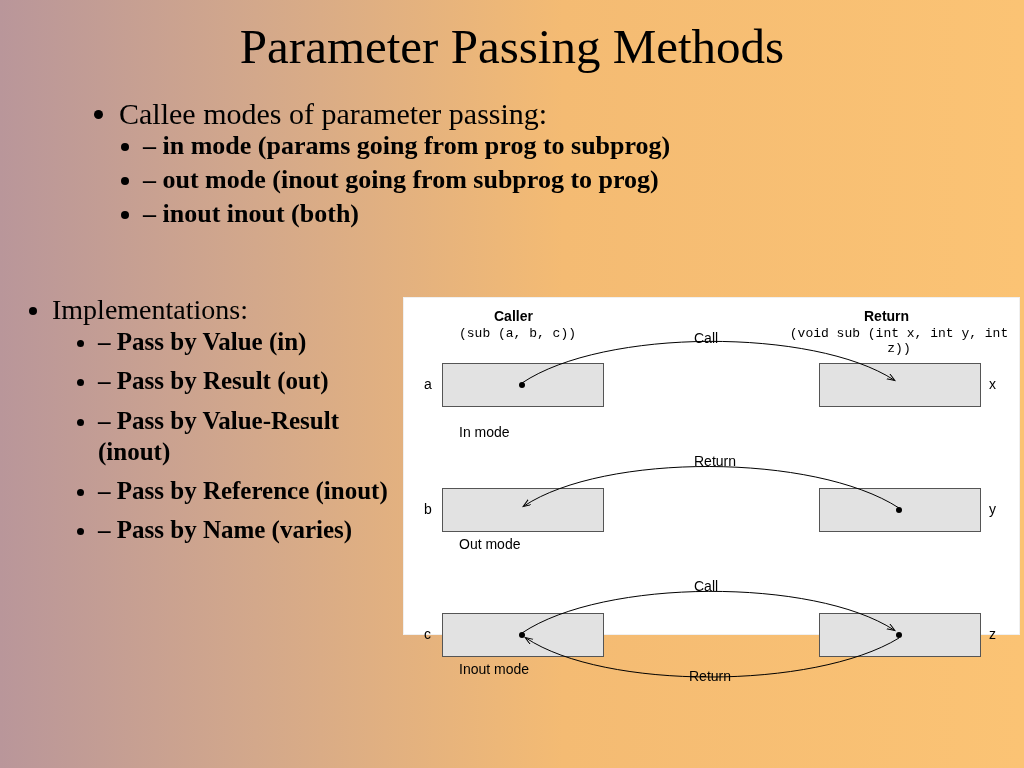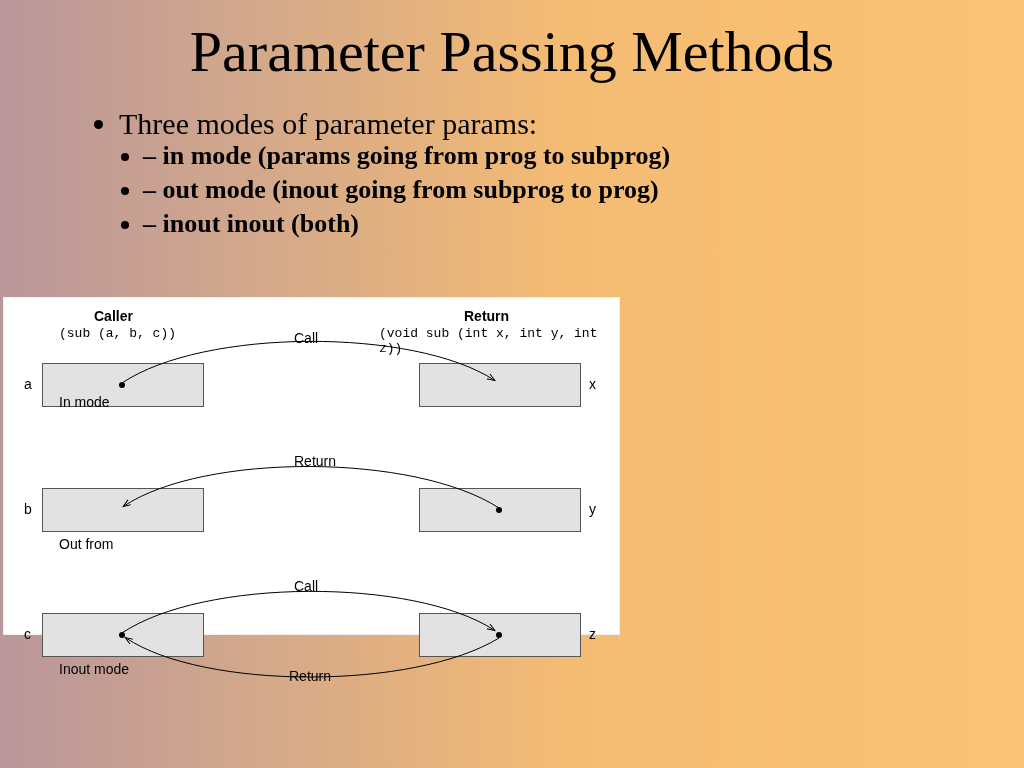--- a/index.html
+++ b/index.html
@@ -10,21 +10,21 @@
     overflow: hidden;
     font-family: "Times New Roman", Times, serif;
     color: #000;
   }
   body {
     background: linear-gradient(to right, #b9969a 0%, #d3a88b 25%, #f4bb73 55%, #fbc374 100%);
     position: relative;
   }
   .title {
     text-align: center;
-    font-size: 58px;
+    font-size: 49px;
     padding-top: 18px;
   }
   .top-block {
     margin-left: 95px;
     margin-top: 22px;
     font-size: 30px;
   }
   .top-block ul {
     list-style: disc;
     margin: 0;
@@ -72,21 +72,21 @@
     background: #fff;
     width: 615px;
     height: 336px;
     margin-top: 4px;
     margin-left: 4px;
     position: relative;
     box-shadow: 0 0 0 1px #f0f0f0;
     font-family: Arial, Helvetica, sans-serif;
   }
   .dtext { position: absolute; font-size: 14px; }
-  .dmono { font-family: "Courier New", monospace; font-size: 13px; }
+  .dmono { font-family: "Courier New", monospace; font-size: 13px; text-align: center; }
   .dbold { font-weight: bold; }
   .gbox {
     position: absolute;
     width: 160px;
     height: 42px;
     background: #e2e2e2;
     border: 1px solid #555;
   }
   .dot {
     position: absolute;
@@ -102,54 +102,68 @@
   }
 </style>
 </head>
 <body>
 
 <div class="title">Parameter Passing Methods</div>
 
 <div class="top-block">
   <ul>
     <li class="main">
-      <span>Three modes of parameter params:</span>
+      <span>Callee modes of parameter passing:</span>
       <ul class="sublist">
         <li>in mode (params going from prog to subprog)</li>
         <li>out mode (inout going from subprog to prog)</li>
         <li>inout inout (both)</li>
       </ul>
     </li>
   </ul>
 </div>
 
 <div class="lower">
+  <div class="impl">
+    <ul>
+      <li class="main">
+        <span>Implementations:</span>
+        <ul class="sublist">
+          <li>Pass by Value (in)</li>
+          <li>Pass by Result (out)</li>
+          <li>Pass by Value-Result (inout)</li>
+          <li>Pass by Reference (inout)</li>
+          <li>Pass by Name (varies)</li>
+        </ul>
+      </li>
+    </ul>
+  </div>
 
   <div class="diagram-box">
 
     <div class="dtext dbold" style="left:90px; top:10px;">Caller</div>
     <div class="dtext dmono" style="left:55px; top:28px;">(sub (a, b, c))</div>
     <div class="dtext dbold" style="left:460px; top:10px;">Return</div>
     <div class="dtext dmono" style="left:375px; top:28px;">(void sub (int x, int y, int z))</div>
 
     <div class="dtext" style="left:290px; top:32px;">Call</div>
     <div class="gbox" style="left:38px; top:65px;"></div>
     <div class="gbox" style="left:415px; top:65px;"></div>
     <div class="dtext" style="left:20px; top:78px;">a</div>
     <div class="dtext" style="left:585px; top:78px;">x</div>
     <div class="dot" style="left:115px; top:84px;"></div>
-    <div class="dtext" style="left:55px; top:96px;">In mode</div>
+    <div class="dtext" style="left:55px; top:126px;">In mode</div>
 
     <div class="dtext" style="left:290px; top:155px;">Return</div>
     <div class="gbox" style="left:38px; top:190px;"></div>
     <div class="gbox" style="left:415px; top:190px;"></div>
     <div class="dtext" style="left:20px; top:203px;">b</div>
     <div class="dtext" style="left:585px; top:203px;">y</div>
     <div class="dot" style="left:492px; top:209px;"></div>
-    <div class="dtext" style="left:55px; top:238px;">Out from</div>
+    <div class="dtext" style="left:55px; top:238px;">Out mode</div>
 
     <div class="dtext" style="left:290px; top:280px;">Call</div>
     <div class="gbox" style="left:38px; top:315px;"></div>
     <div class="gbox" style="left:415px; top:315px;"></div>
     <div class="dtext" style="left:20px; top:328px;">c</div>
     <div class="dtext" style="left:585px; top:328px;">z</div>
     <div class="dot" style="left:115px; top:334px;"></div>
     <div class="dot" style="left:492px; top:334px;"></div>
     <div class="dtext" style="left:55px; top:363px;">Inout mode</div>
     <div class="dtext" style="left:285px; top:370px;">Return</div>

